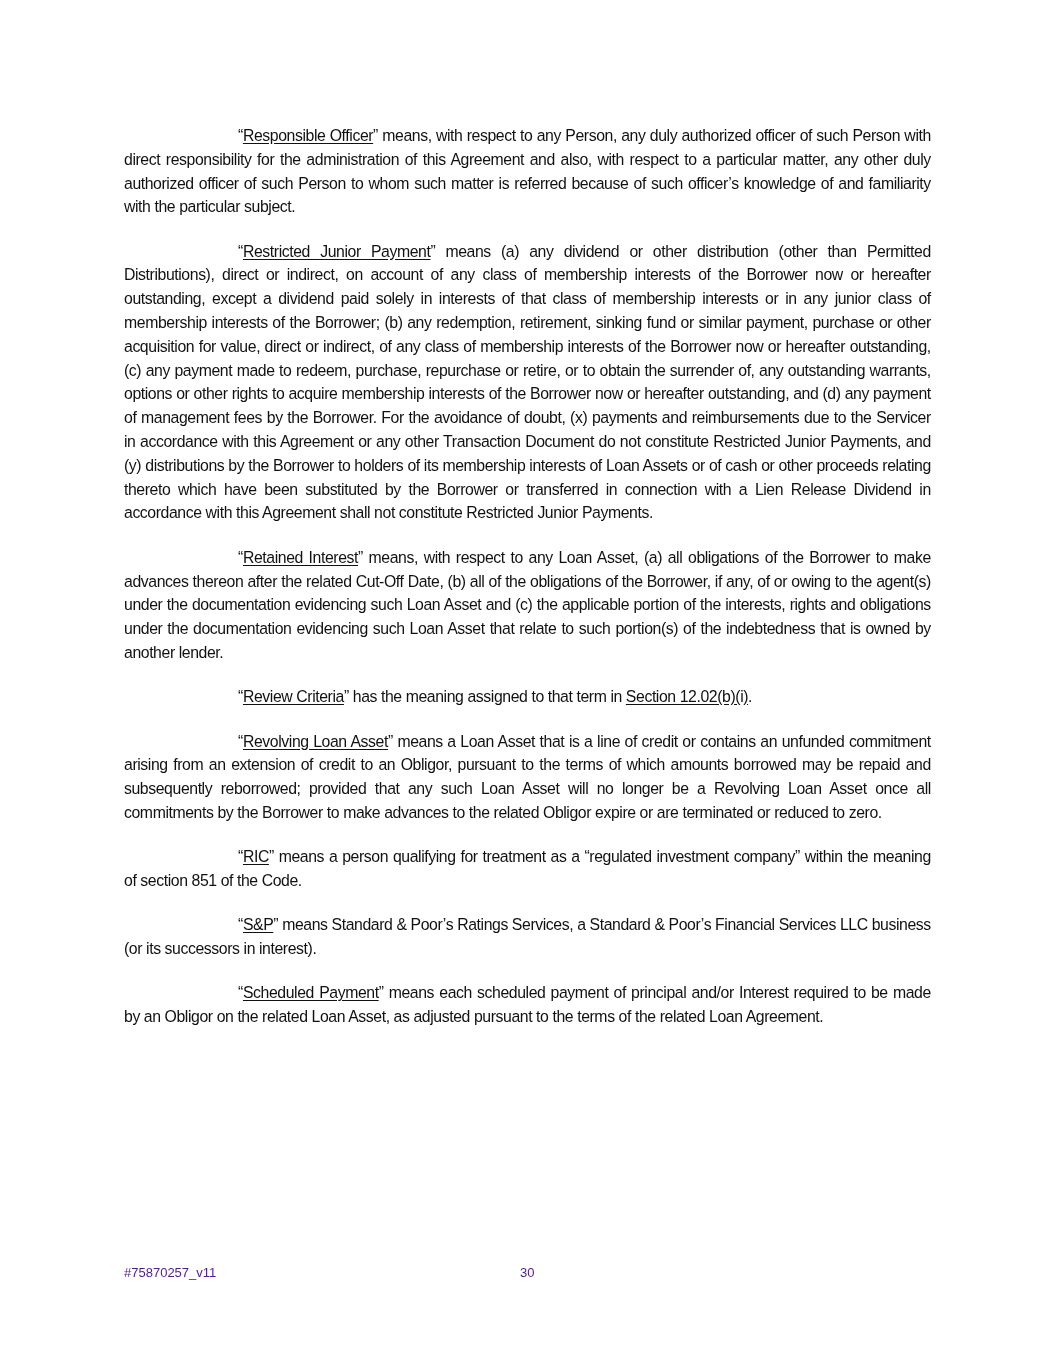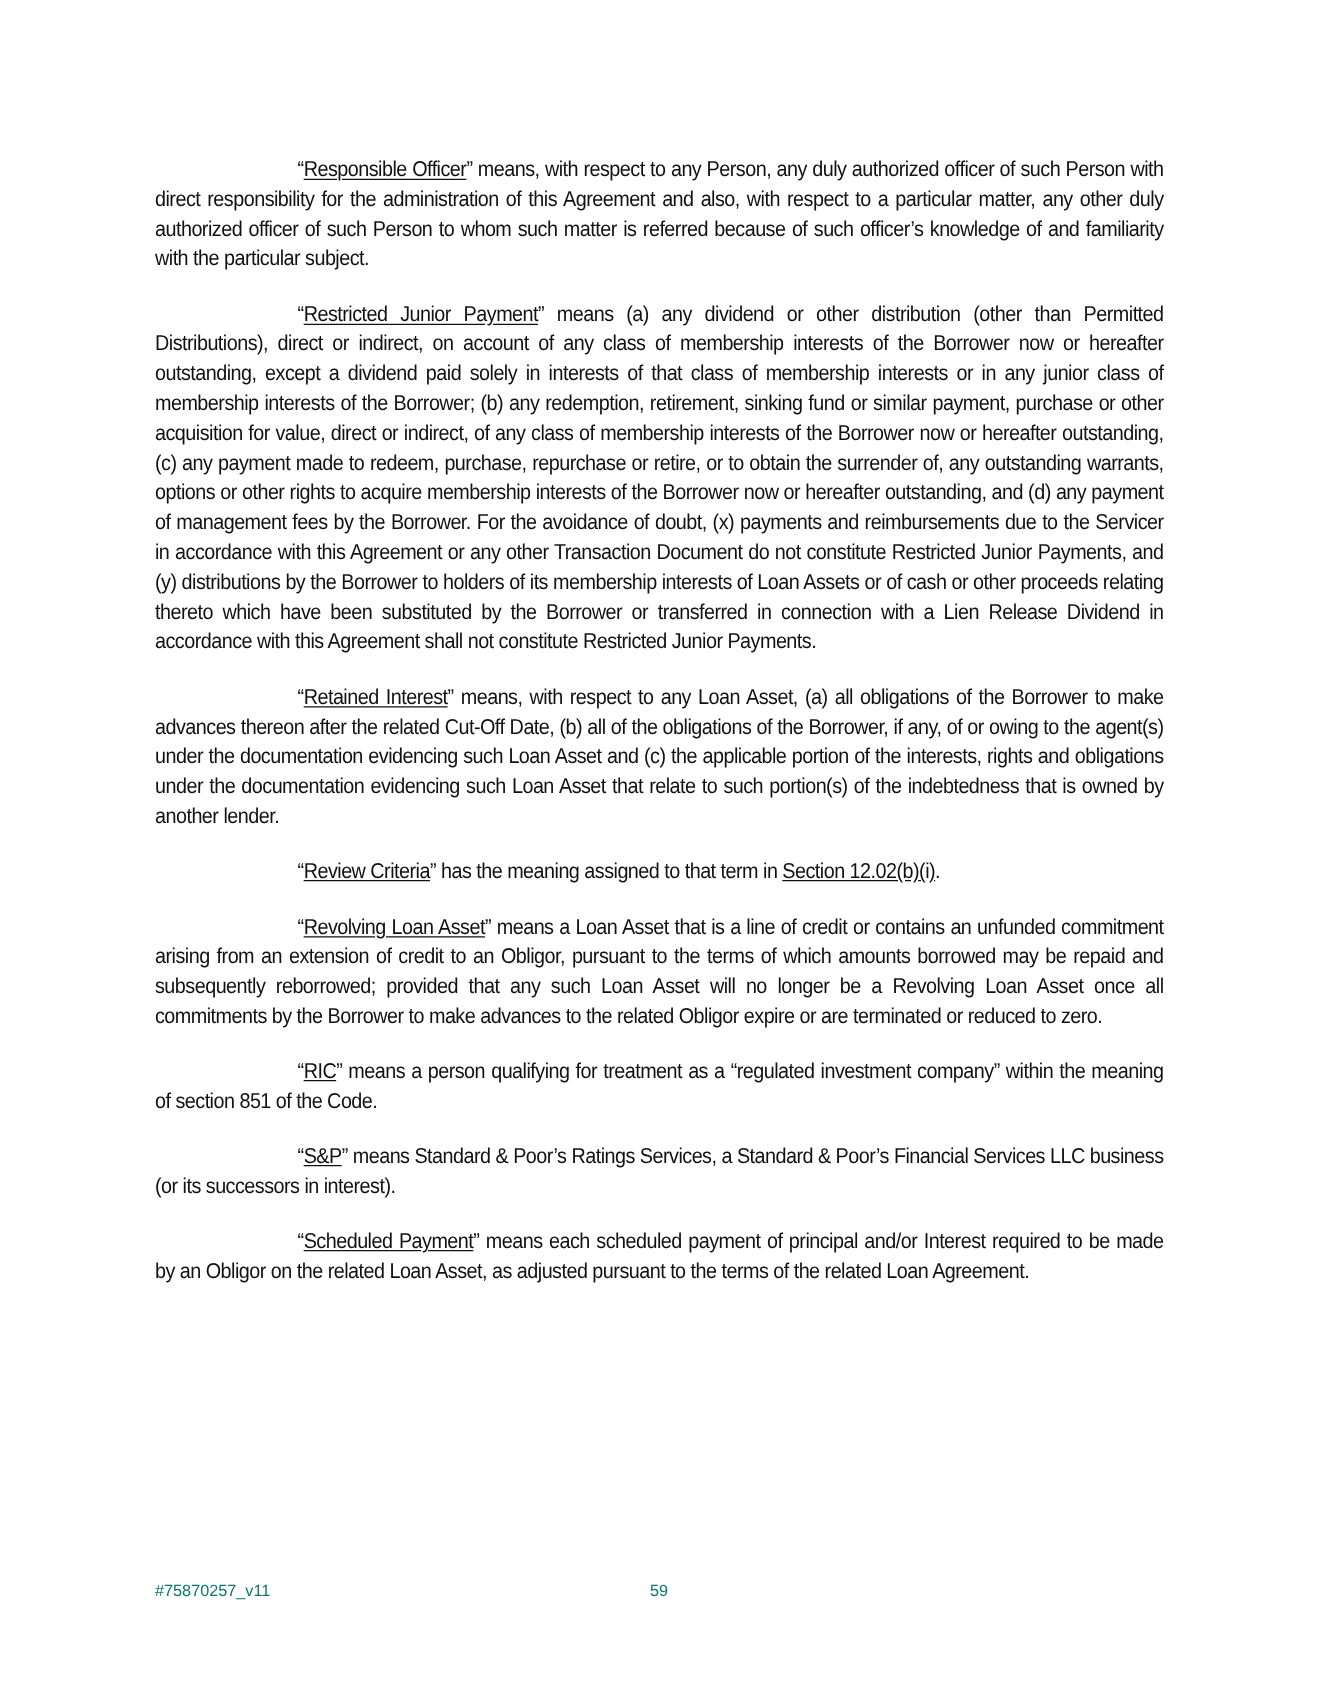--- a/index.html
+++ b/index.html
@@ -10,21 +10,21 @@
     font-size: 17.2px; line-height: 23.8px; color: #111111;
     letter-spacing: -0.45px;
     transform: scaleX(0.92); transform-origin: left top;
   }
   .page { width: 877px; }
   .para { text-align: justify; margin: 0 0 20.5px 0; text-indent: 124px; }
   .term { text-decoration: underline; text-underline-offset: 2px; }
   .xref { text-decoration: underline; text-underline-offset: 2px; }
   .footer {
     position: absolute; top: 1265px;
-    font-family: "Liberation Sans", sans-serif; font-size: 13px; color: #0f766e;
+    font-family: "Liberation Sans", sans-serif; font-size: 13px; color: #4c1d95;
   }
   .footer-id { left: 124px; }
   .footer-page { left: 520px; }
 </style>
 </head>
 <body>
 
 <div class="page">
   <p class="para"><span>“</span><span class="term">Responsible Officer</span><span>” means, with respect to any Person, any duly authorized officer of such Person with direct responsibility for the administration of this Agreement and also, with respect to a particular matter, any other duly authorized officer of such Person to whom such matter is referred because of such officer’s knowledge of and familiarity with the particular subject.</span></p>
 
@@ -37,13 +37,13 @@
   <p class="para"><span>“</span><span class="term">Revolving Loan Asset</span><span>” means a Loan Asset that is a line of credit or contains an unfunded commitment arising from an extension of credit to an Obligor, pursuant to the terms of which amounts borrowed may be repaid and subsequently reborrowed; provided that any such Loan Asset will no longer be a Revolving Loan Asset once all commitments by the Borrower to make advances to the related Obligor expire or are terminated or reduced to zero.</span></p>
 
   <p class="para"><span>“</span><span class="term">RIC</span><span>” means a person qualifying for treatment as a “regulated investment company” within the meaning of section 851 of the Code.</span></p>
 
   <p class="para"><span>“</span><span class="term">S&amp;P</span><span>” means Standard &amp; Poor’s Ratings Services, a Standard &amp; Poor’s Financial Services LLC business (or its successors in interest).</span></p>
 
   <p class="para"><span>“</span><span class="term">Scheduled Payment</span><span>” means each scheduled payment of principal and/or Interest required to be made by an Obligor on the related Loan Asset, as adjusted pursuant to the terms of the related Loan Agreement.</span></p>
 </div>
 
 <div class="footer footer-id">#75870257_v11</div>
-<div class="footer footer-page">59</div>
+<div class="footer footer-page">30</div>
 
 </body></html>

